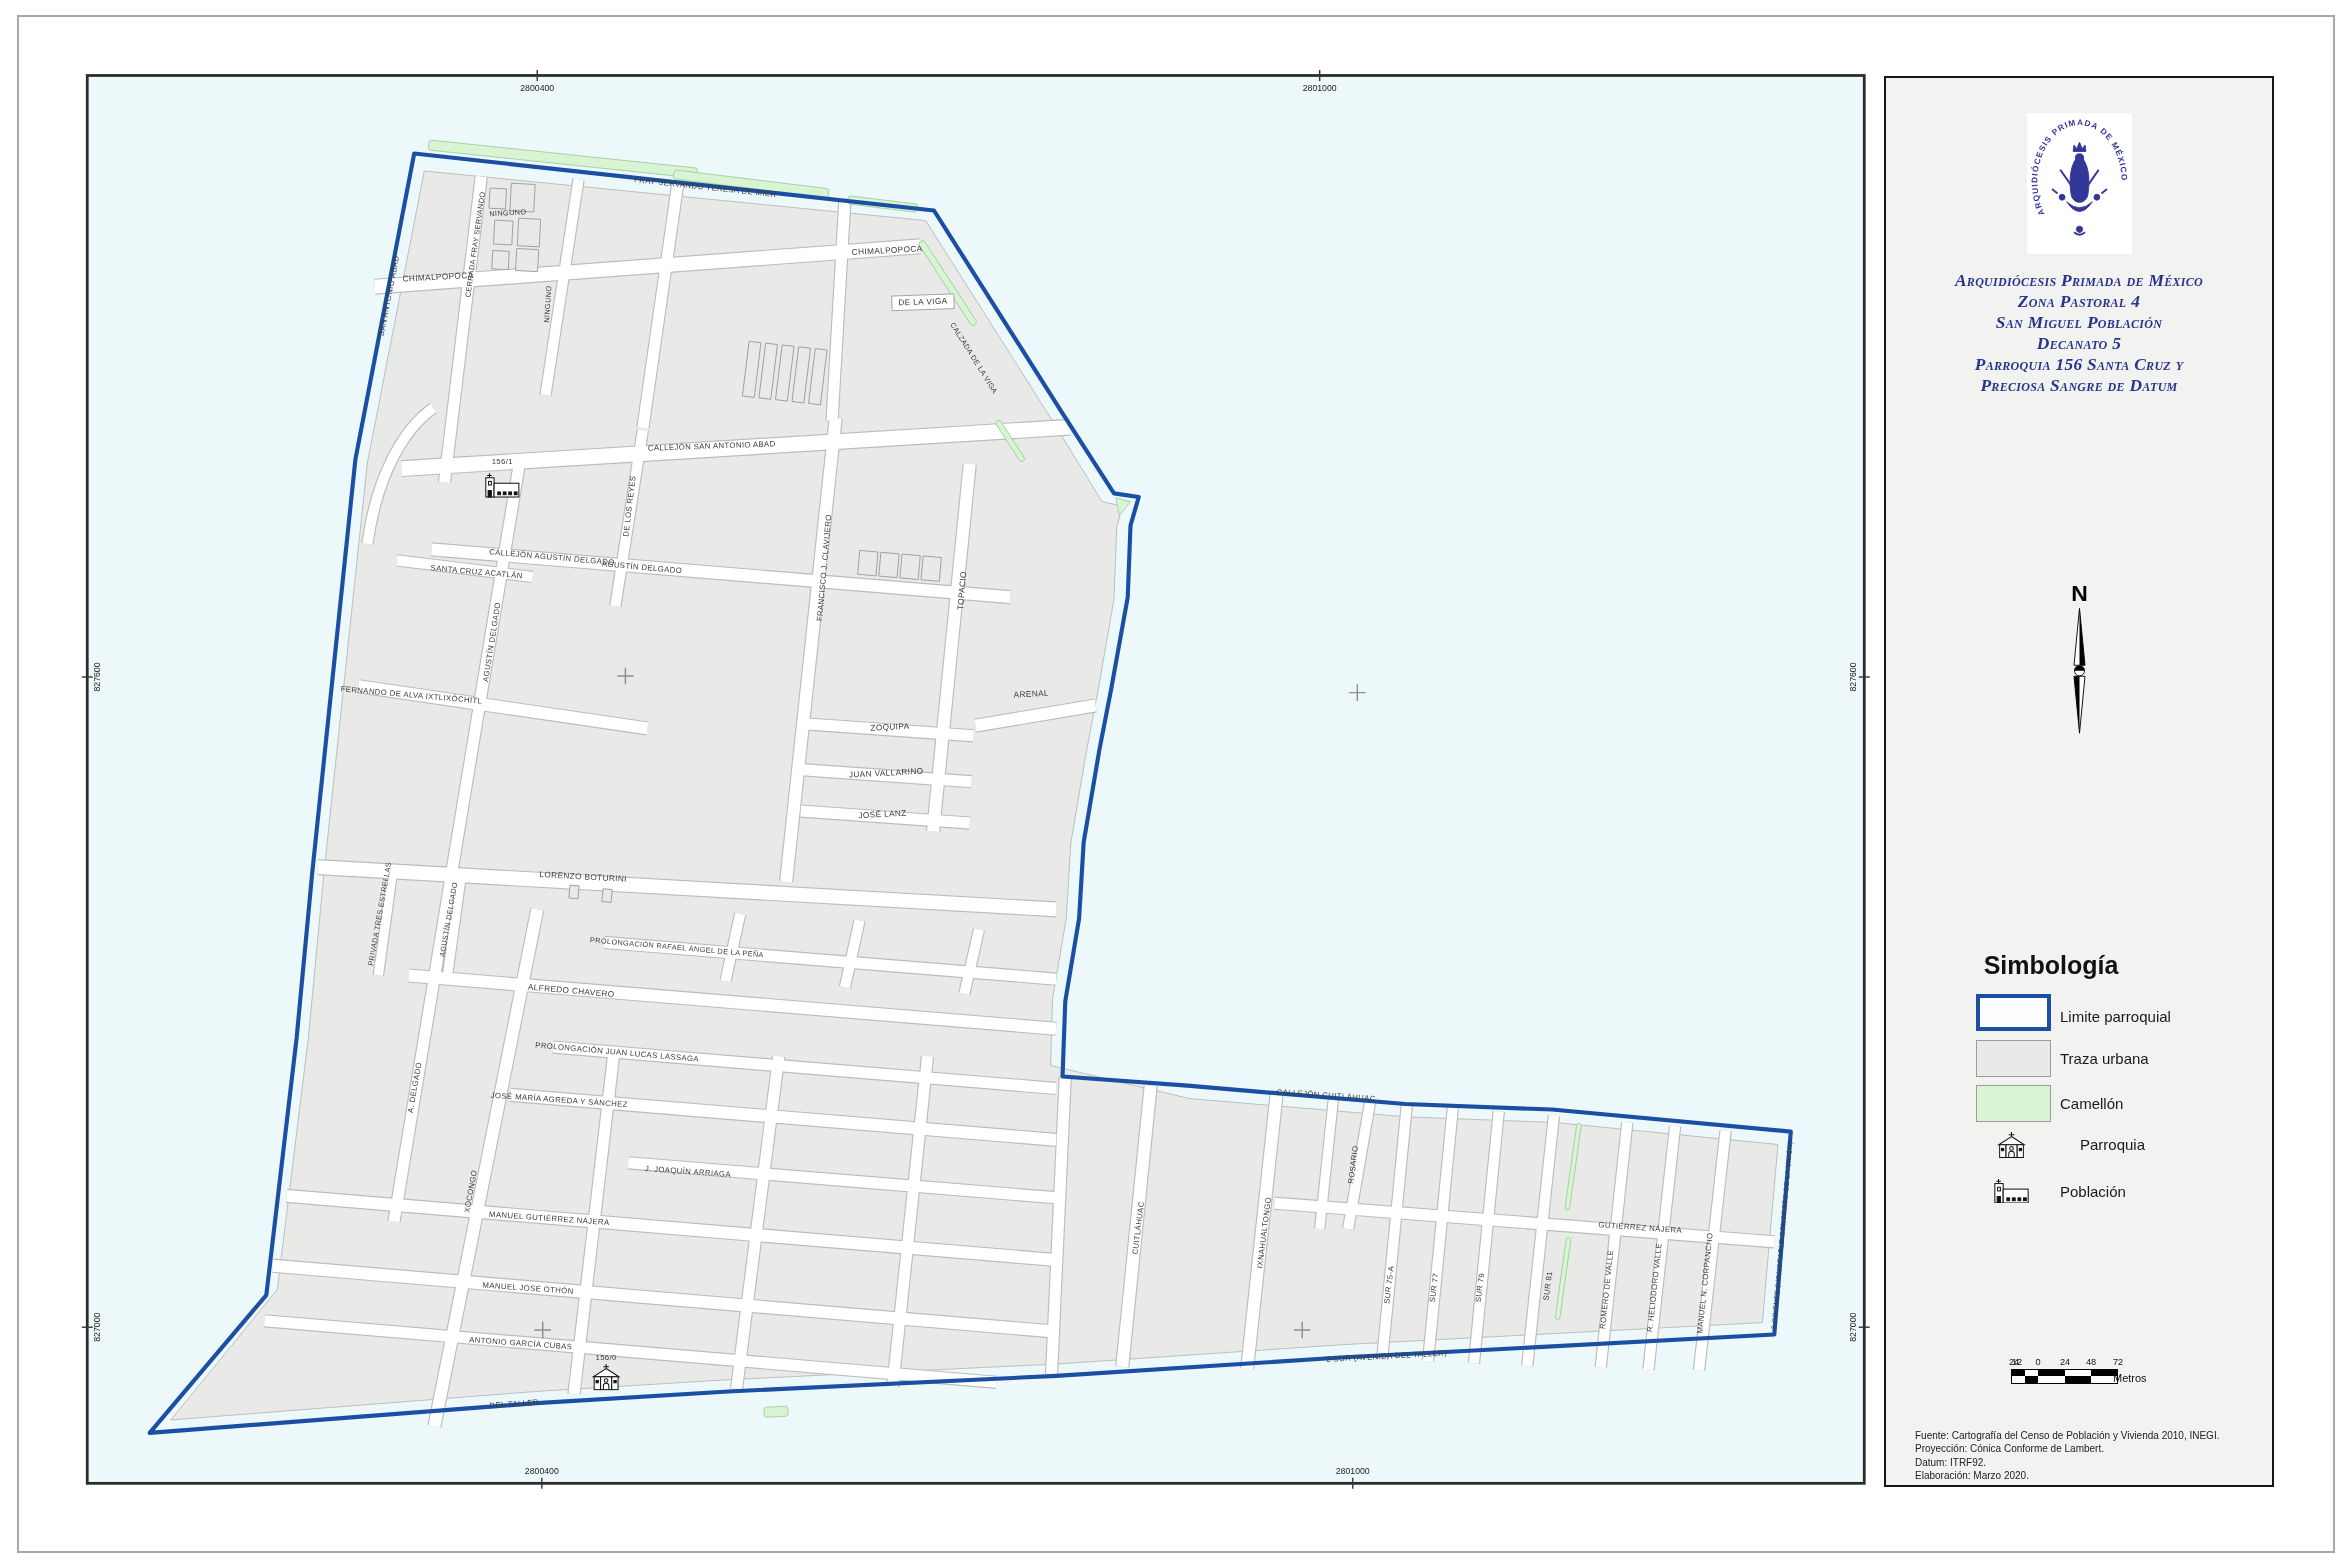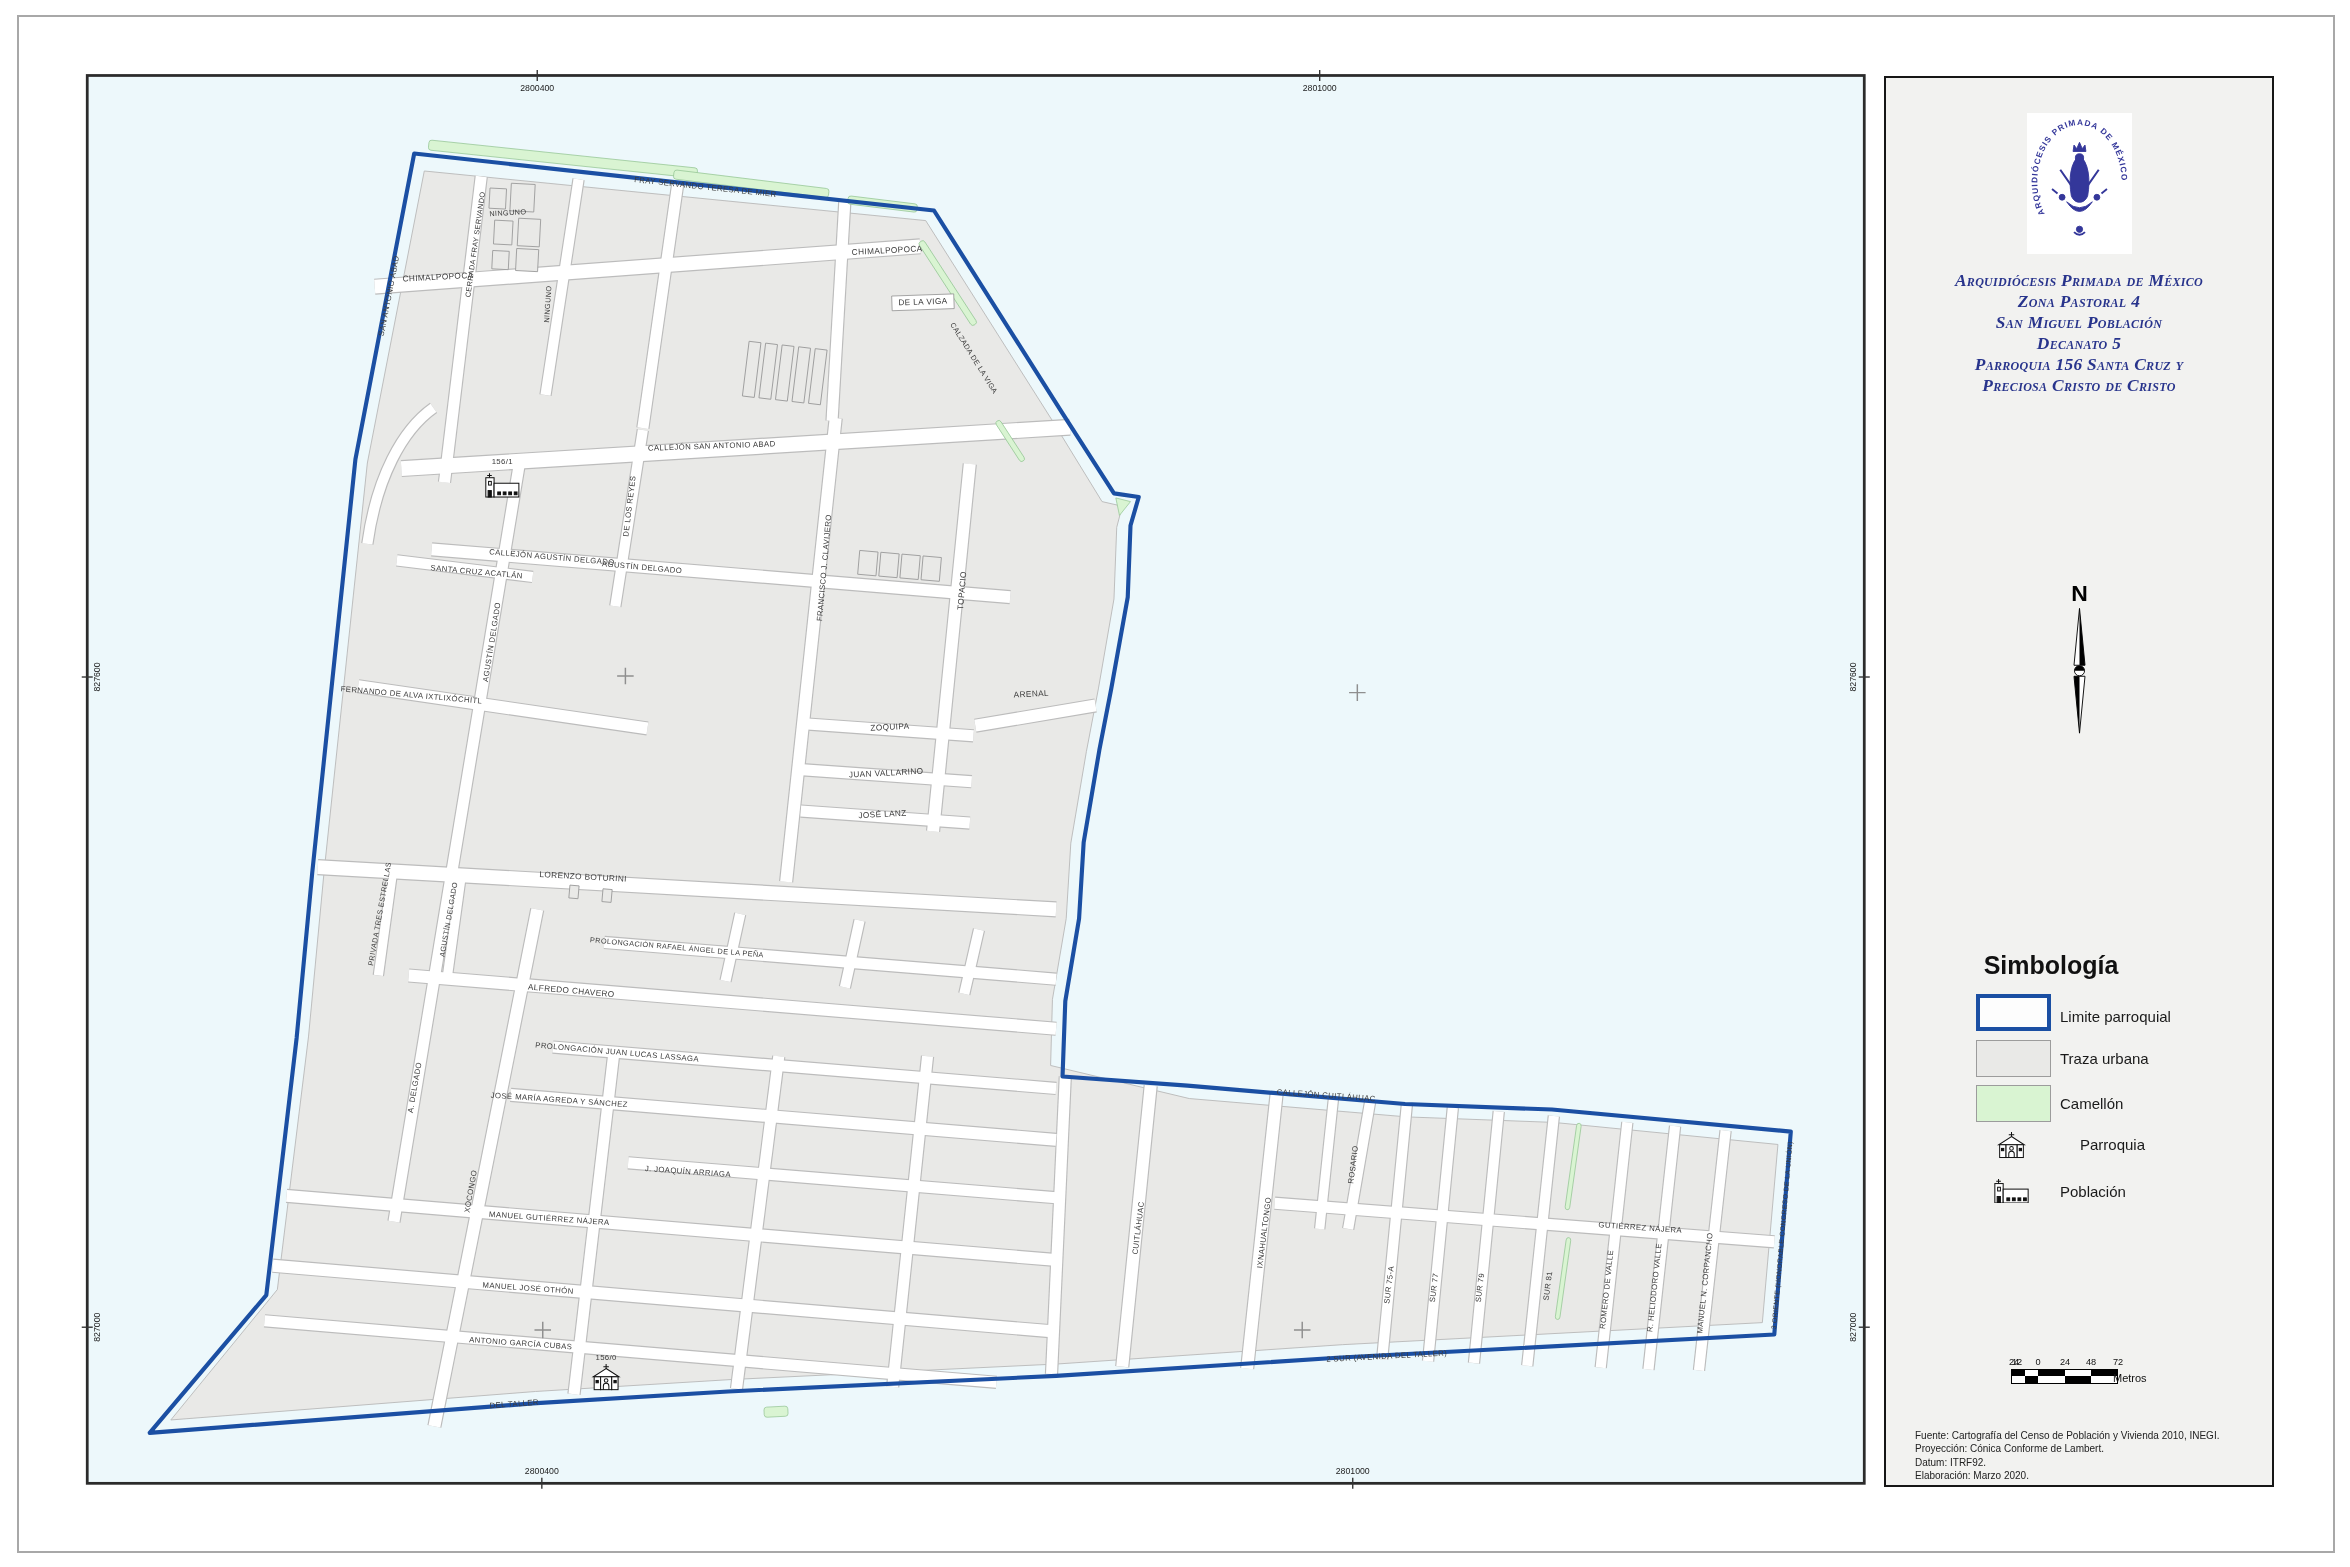--- a/index.html
+++ b/index.html
@@ -313,21 +313,21 @@
       </g>
     </svg>
   </div>
 
   <div class="title-block">
     <div>Arquidiócesis Primada de México</div>
     <div>Zona Pastoral 4</div>
     <div>San Miguel Población</div>
     <div>Decanato 5</div>
     <div>Parroquia 156 Santa Cruz y</div>
-    <div>Preciosa Cristo de Cristo</div>
+    <div>Preciosa Sangre de Datum</div>
   </div>
 
   <div class="north">
     <svg width="37" height="156" viewBox="0 0 40 170">
       <text x="20" y="24" text-anchor="middle" font-size="25" font-weight="bold" fill="#000">N</text>
       <polygon points="20,32 26,94 14,94" fill="#fff" stroke="#000" stroke-width="1"></polygon>
       <polygon points="20,32 26,94 20,94" fill="#000"></polygon>
       <circle cx="20" cy="100" r="5.5" fill="#fff" stroke="#000" stroke-width="1"></circle>
       <path d="M14.5,100 A5.5,5.5 0 0 1 25.5,100 L20,100 z" fill="#000"></path>
       <polygon points="20,168 14,106 26,106" fill="#fff" stroke="#000" stroke-width="1"></polygon>

